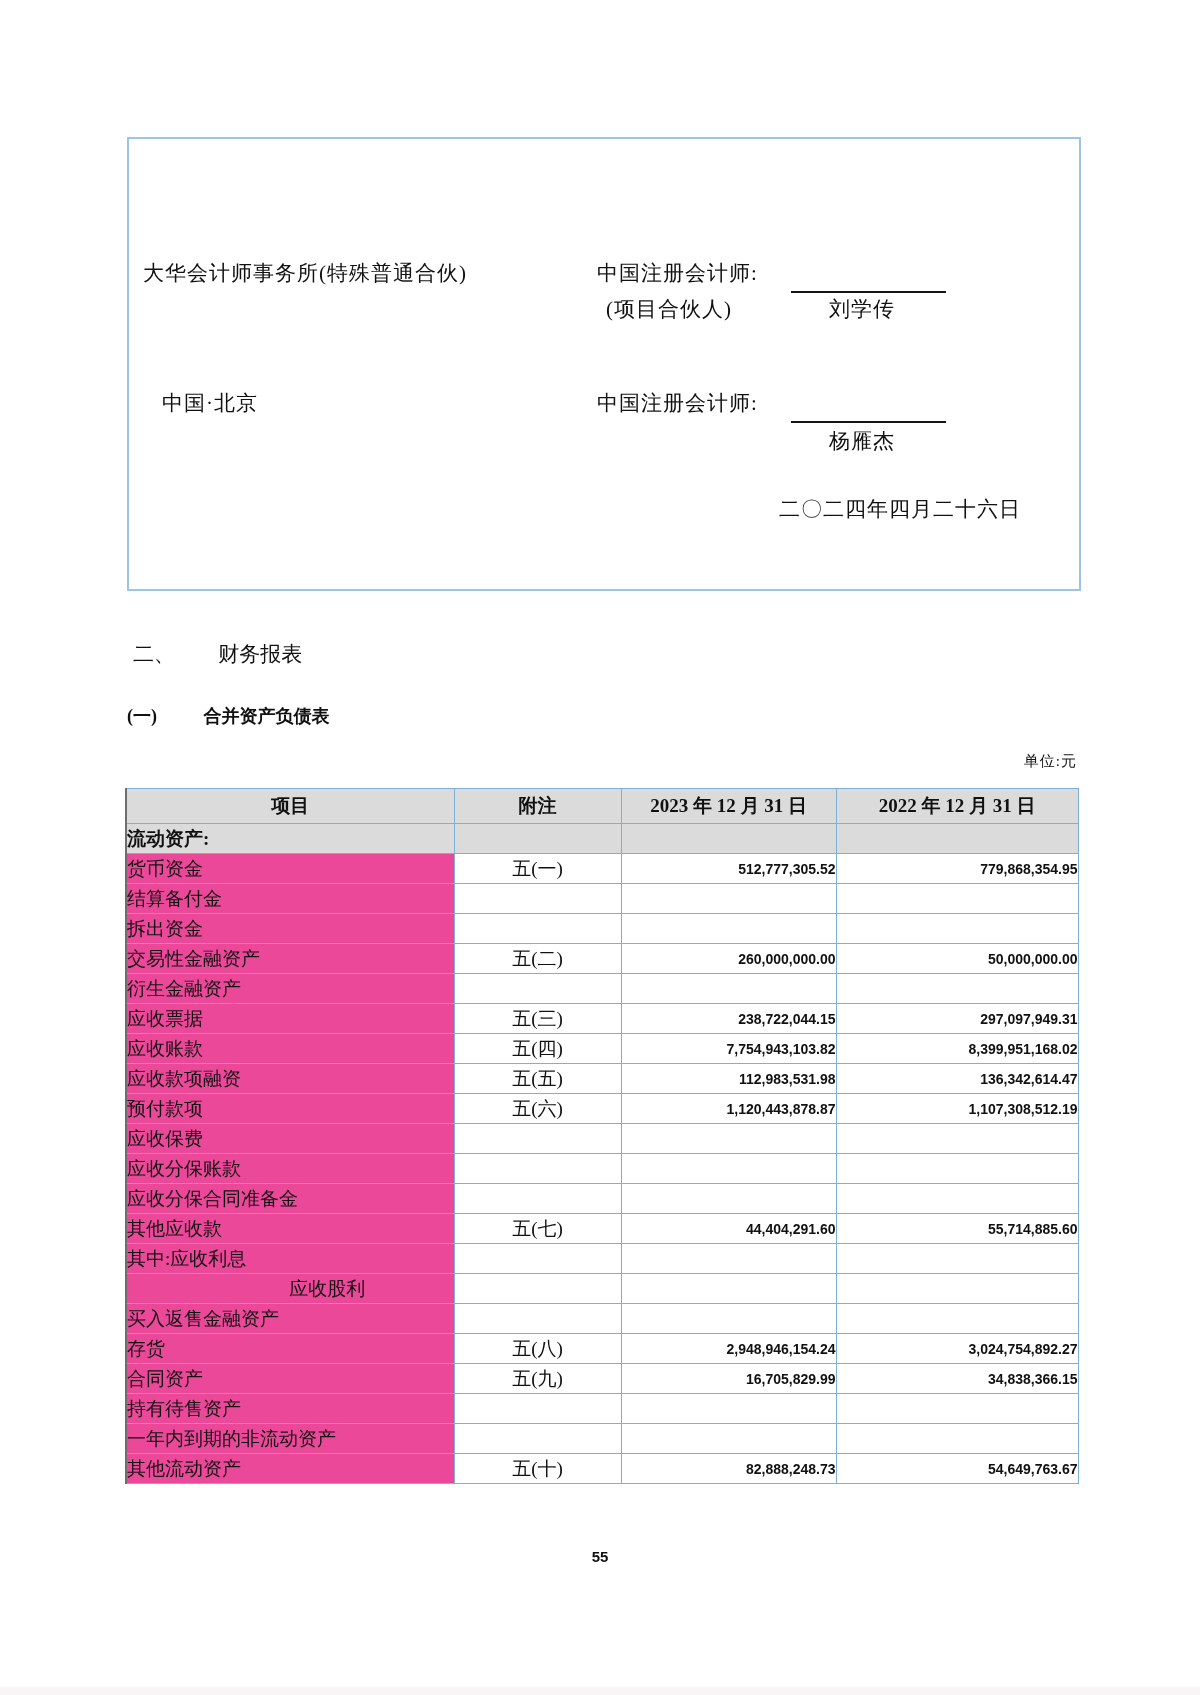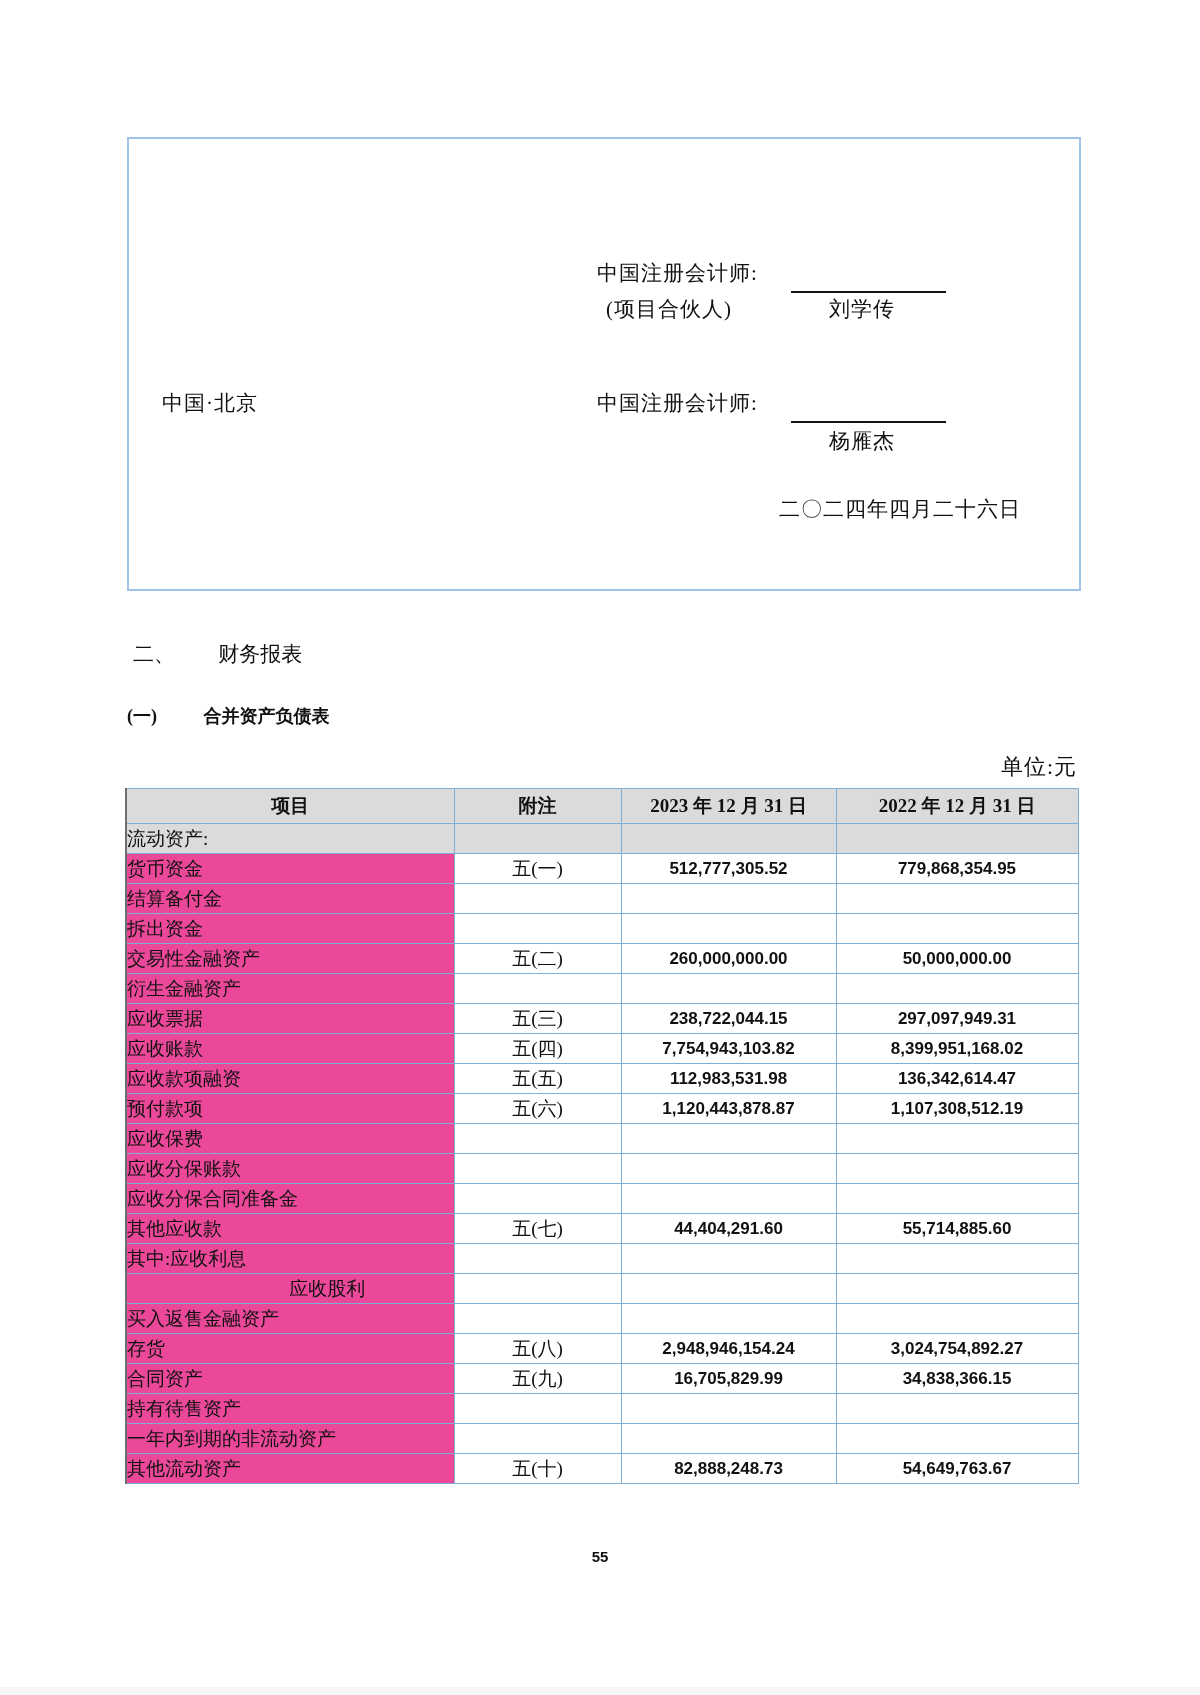--- a/index.html
+++ b/index.html
@@ -21,65 +21,66 @@
   .sig-box .abs{position:absolute;white-space:nowrap;}
   .box-text{font-size:21px;letter-spacing:1px;}
   .sig-line{
     position:absolute;height:2px;background:#151515;width:155px;
   }
   
   .h-section{position:absolute;left:0;top:0;font-weight:normal;font-size:21px;white-space:nowrap;}
   .h-sub{position:absolute;font-weight:bold;font-size:18px;white-space:nowrap;}
   .unit-line{
     position:absolute;left:125px;top:752px;width:952px;
-    text-align:right;font-size:22px;letter-spacing:1px;
+    text-align:right;font-size:15px;letter-spacing:1px;
   }
   
   .bs-wrap{position:absolute;left:125px;top:788px;width:952px;}
   table.bs{
     border-collapse:collapse;table-layout:fixed;width:952px;
     font-size:19px;
   }
   table.bs td,table.bs th{
     border:1px solid #7EAFD6;
     padding:0;margin:0;overflow:hidden;white-space:nowrap;
   }
   table.bs{border-left:2px solid #6e6e6e;}
   table.bs thead th{
     background:#DBDBDB;font-weight:bold;text-align:center;
     height:34px;font-size:19px;
   }
   table.bs tbody tr{height:30px;}
   td.c-item{background:#ec4899;text-align:left;padding-left:12px;}
   td.c-note{text-align:center;font-size:19px;}
   td.c-val{
-    text-align:center;padding-right:14px;
+    text-align:right;padding-right:14px;
     font-family:"Liberation Sans","DejaVu Sans",sans-serif;
-    font-size:17px;font-weight:600;
+    font-size:14px;font-weight:600;
   }
   tr.section-row td{background:#DBDBDB;}
-  tr.section-row td.c-item{font-weight:normal;}
+  tr.section-row td.c-item{font-weight:bold;}
   tr.indent-row td.c-item{padding-left:74px;text-align:center;}
   
   .page-num{
     position:absolute;left:0;top:1548px;width:1200px;text-align:center;
     font-family:"Liberation Sans","DejaVu Sans",sans-serif;
     font-size:15px;font-weight:600;
   }
   .bottom-band{
     position:absolute;left:0;bottom:0;width:1200px;height:8px;
     background:#f7f5f5;
   }
 </style>
 </head>
 <body>
 
 <div class="page">
 
   <div class="sig-box">
+    <span class="abs box-text" style="left:14px;top:120px;">大华会计师事务所(特殊普通合伙)</span>
 
     <span class="abs box-text" style="left:468px;top:120px;">中国注册会计师:</span>
     <span class="sig-line" style="left:662px;top:152px;"></span>
 
     <span class="abs box-text" style="left:477px;top:156px;">(项目合伙人)</span>
     <span class="abs box-text" style="left:700px;top:156px;">刘学传</span>
 
     <span class="abs box-text" style="left:33px;top:250px;">中国·北京</span>
 
     <span class="abs box-text" style="left:468px;top:250px;">中国注册会计师:</span>

